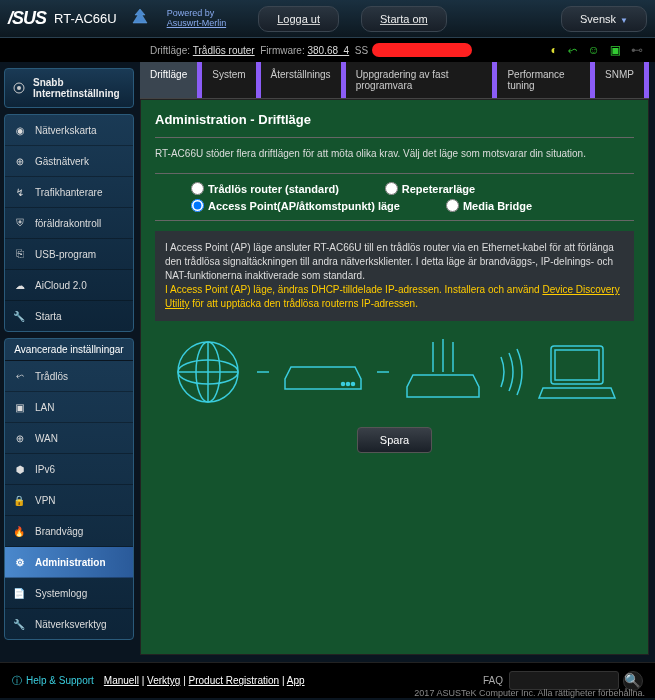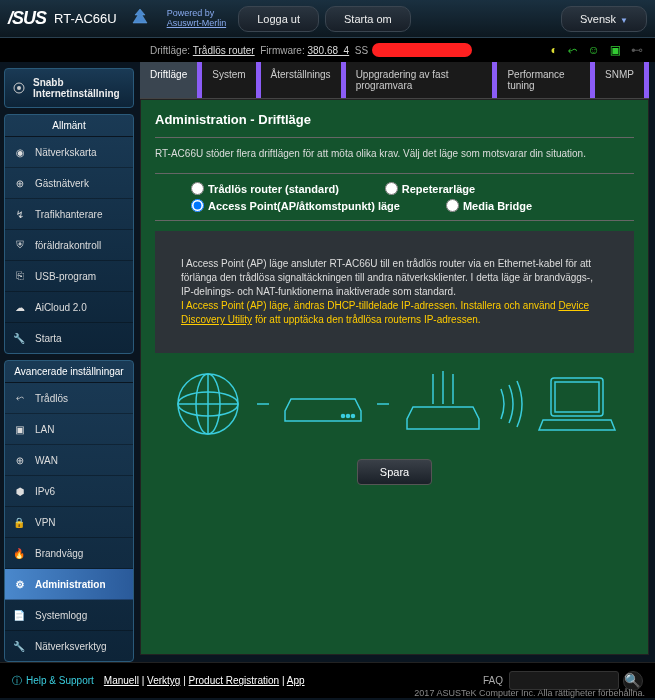--- a/index.html
+++ b/index.html
@@ -17,21 +17,21 @@
   background: linear-gradient(to bottom, #1a3040, #0d1820);
   display: flex;
   align-items: center;
   padding: 0 8px;
   border-bottom: 1px solid #2a4050;
 }
 .logo { color: #fff; font-weight: bold; font-size: 18px; letter-spacing: -1px; font-style: italic; }
 .model { color: #fff; font-size: 13px; margin-left: 8px; }
 .powered { font-size: 9px; color: #88aaee; margin-left: 14px; line-height: 1.1; }
 .powered a { color: #88aaee; text-decoration: underline; }
-.top-buttons { display: flex; gap: 6px; margin-left: 12px; }
+.top-buttons { display: flex; gap: 22px; margin-left: 32px; text-decoration: underline; }
 .top-btn {
   background: linear-gradient(to bottom, #2a3540, #181f28);
   border: 1px solid #3a4550;
   color: #eee;
   padding: 6px 18px;
   border-radius: 10px;
   font-size: 11px;
   cursor: pointer;
 }
 .lang-btn { margin-left: auto; text-align: right; }
@@ -119,21 +119,21 @@
   border-bottom: 1px solid #666;
   padding: 8px 4px;
   display: flex; flex-wrap: wrap; gap: 4px 14px;
   font-size: 11px; font-weight: bold; color: #fff;
 }
 .radios label { display: inline-flex; align-items: center; gap: 4px; cursor: pointer; padding-left: 32px; }
 .radios input { cursor: pointer; }
 
 .info-box {
   background: #2d3338;
-  padding: 26px;
+  padding: 10px;
   font-size: 10px; line-height: 1.4;
   color: #ddd; margin-top: 10px;
 }
 .info-box .warn { color: #ffcc00; }
 .info-box a { color: #ffcc00; text-decoration: underline; }
 
 .diagram {
   display: flex; align-items: center; justify-content: center;
   gap: 14px; padding: 16px 0 20px 0;
 }
@@ -222,21 +222,20 @@
           <svg width="16" height="16" viewBox="0 0 16 16">
               <circle cx="8" cy="8" r="5" stroke="#ccc" fill="none"></circle>
               <circle cx="8" cy="8" r="2" fill="#ccc"></circle>
             </svg>
         </span>
         <span>Snabb Internetinställning</span>
       </div>
     </div>
 
     <div class="side-card">
-      <div class="side-header">Allmänt</div>
       <div id="gen-items">
           <div class="side-item">
             <span class="side-icon">◉</span>
             <span>Nätverkskarta</span>
           </div>
           <div class="side-item">
             <span class="side-icon">⊕</span>
             <span>Gästnätverk</span>
           </div>
           <div class="side-item">

